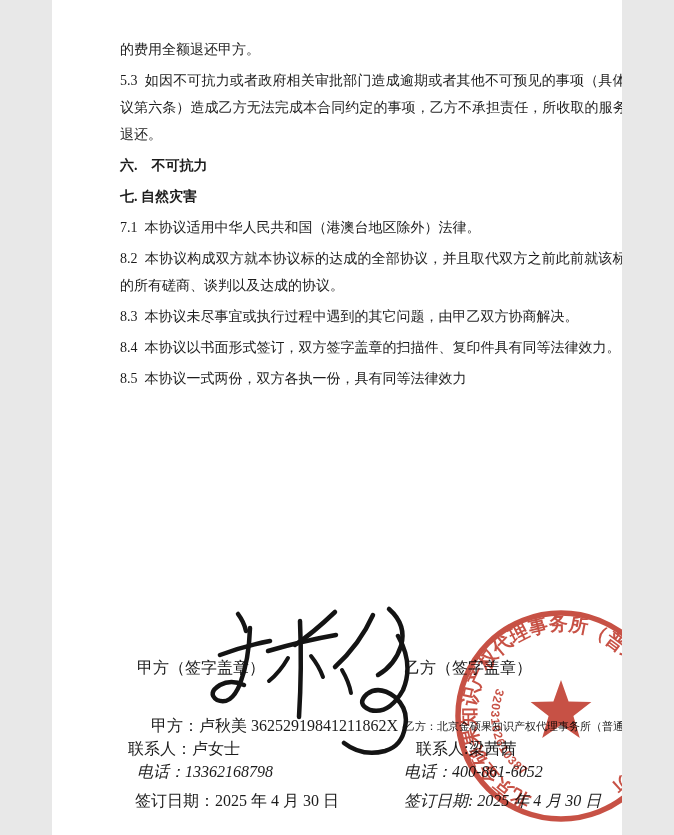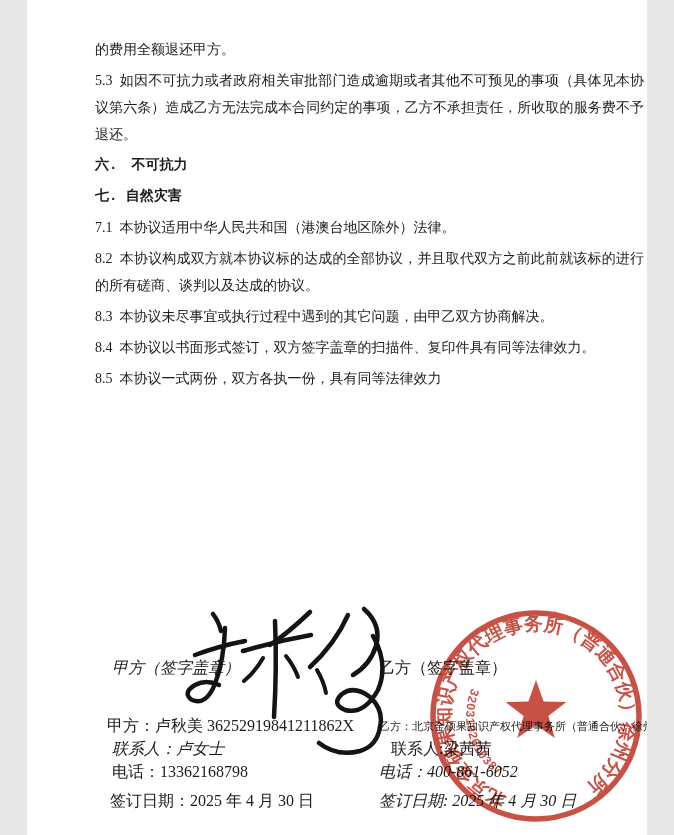--- a/index.html
+++ b/index.html
@@ -1,31 +1,31 @@
 <!DOCTYPE html>
 <html><head>
 <meta charset="utf-8">
 <style>
   html,body{margin:0;padding:0;background:#e8e8e8;}
   .page{
     position:relative;
-    width:620px;height:835px;
+    width:570px;height:835px;
     margin:0 auto;
     background:#ffffff;
     overflow:hidden;
     font-family:"Liberation Serif","DejaVu Serif",serif;
     color:#1c1c1c;
   }
   .body-text{
     position:absolute;left:68px;top:36px;width:549px;
     font-size:14px;line-height:27px;
     text-align:justify;text-justify:inter-ideograph;
   }
   .body-text p{margin:0 0 4px 0;}
-  .body-text p.heading{font-weight:bold;font-family:Liberation Mono, monospace;}
+  .body-text p.heading{font-weight:bold;}
   .sig-line{position:absolute;white-space:nowrap;}
   .partyb-name{font-size:11px;}
   .sig-svg{position:absolute;left:140px;top:598px;z-index:3;}
   .stamp-svg{
     position:absolute;left:394px;top:608px;z-index:4;
     opacity:.88;mix-blend-mode:multiply;
   }
   .stamp-ring-text{font-family:"Liberation Sans","DejaVu Sans",sans-serif;font-weight:bold;}
 </style>
 </head>
@@ -38,24 +38,24 @@
     <p>5.3&nbsp; 如因不可抗力或者政府相关审批部门造成逾期或者其他不可预见的事项（具体见本协议第六条）造成乙方无法完成本合同约定的事项，乙方不承担责任，所收取的服务费不予退还。</p>
     <p class="heading">六.　不可抗力</p>
     <p class="heading">七. 自然灾害</p>
     <p>7.1&nbsp; 本协议适用中华人民共和国（港澳台地区除外）法律。</p>
     <p>8.2&nbsp; 本协议构成双方就本协议标的达成的全部协议，并且取代双方之前此前就该标的进行的所有磋商、谈判以及达成的协议。</p>
     <p>8.3&nbsp; 本协议未尽事宜或执行过程中遇到的其它问题，由甲乙双方协商解决。</p>
     <p>8.4&nbsp; 本协议以书面形式签订，双方签字盖章的扫描件、复印件具有同等法律效力。</p>
     <p>8.5&nbsp; 本协议一式两份，双方各执一份，具有同等法律效力</p>
   </div>
 
-  <div class="sig-line" style="left:85px;top:658px;font-style:italic;">甲方（签字盖章）</div>
-  <div class="sig-line" style="left:80px;top:716px;">甲方：卢秋美 36252919841211862X</div>
-  <div class="sig-line" style="left:85px;top:739px;font-style:italic;">联系人：卢女士</div>
-  <div class="sig-line" style="left:85px;top:762px;">电话：13362168798</div>
+  <div class="sig-line" style="left:85px;top:658px;">甲方（签字盖章）</div>
+  <div class="sig-line" style="left:99px;top:716px;">甲方：卢秋美 36252919841211862X</div>
+  <div class="sig-line" style="left:76px;top:739px;">联系人：卢女士</div>
+  <div class="sig-line" style="left:85px;top:762px;font-style:italic;">电话：13362168798</div>
   <div class="sig-line" style="left:83px;top:791px;">签订日期：2025 年 4 月 30  日</div>
 
   <div class="sig-line" style="left:352px;top:658px;">乙方（签字盖章）</div>
   <div class="sig-line partyb-name" style="left:352px;top:719px;">乙方：北京金硕果知识产权代理事务所（普通合伙）徐州分所</div>
   <div class="sig-line" style="left:364px;top:739px;">联系人:梁茜茜</div>
   <div class="sig-line" style="left:352px;top:762px;font-style:italic;">电话：400-861-6052</div>
   <div class="sig-line" style="left:352px;top:791px;font-style:italic;">签订日期: 2025 年 4 月 30 日</div>
 
   <svg class="sig-svg" width="220" height="160" viewBox="0 0 220 160" fill="none" stroke="#141414" stroke-linecap="round" stroke-linejoin="round">
 

